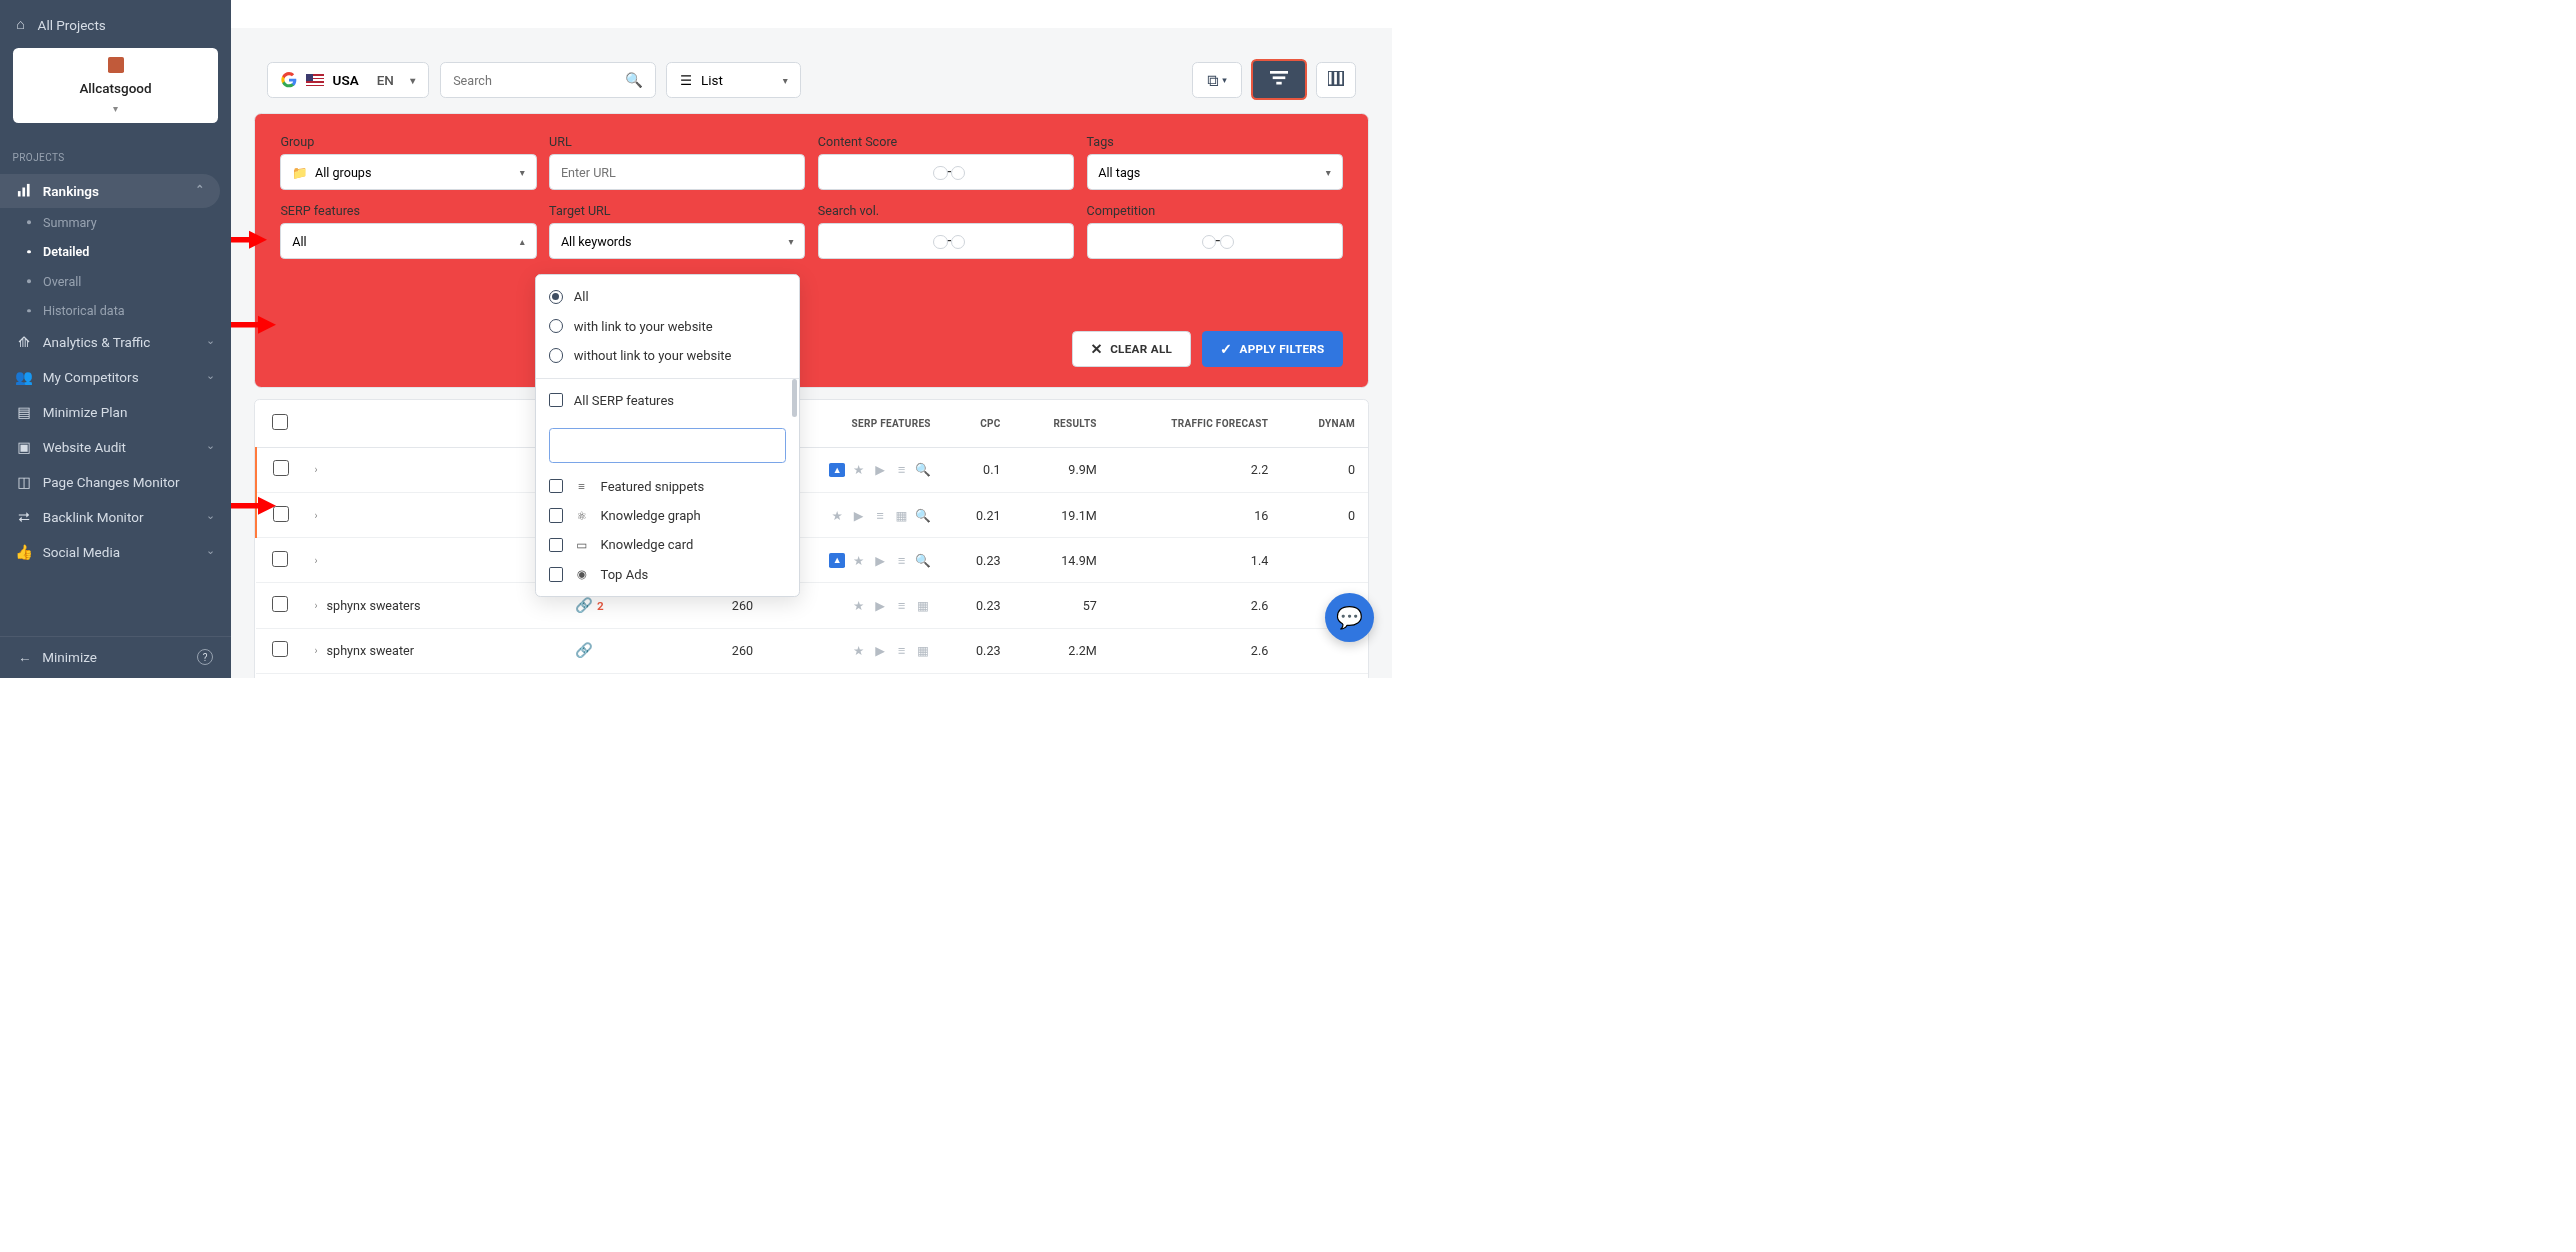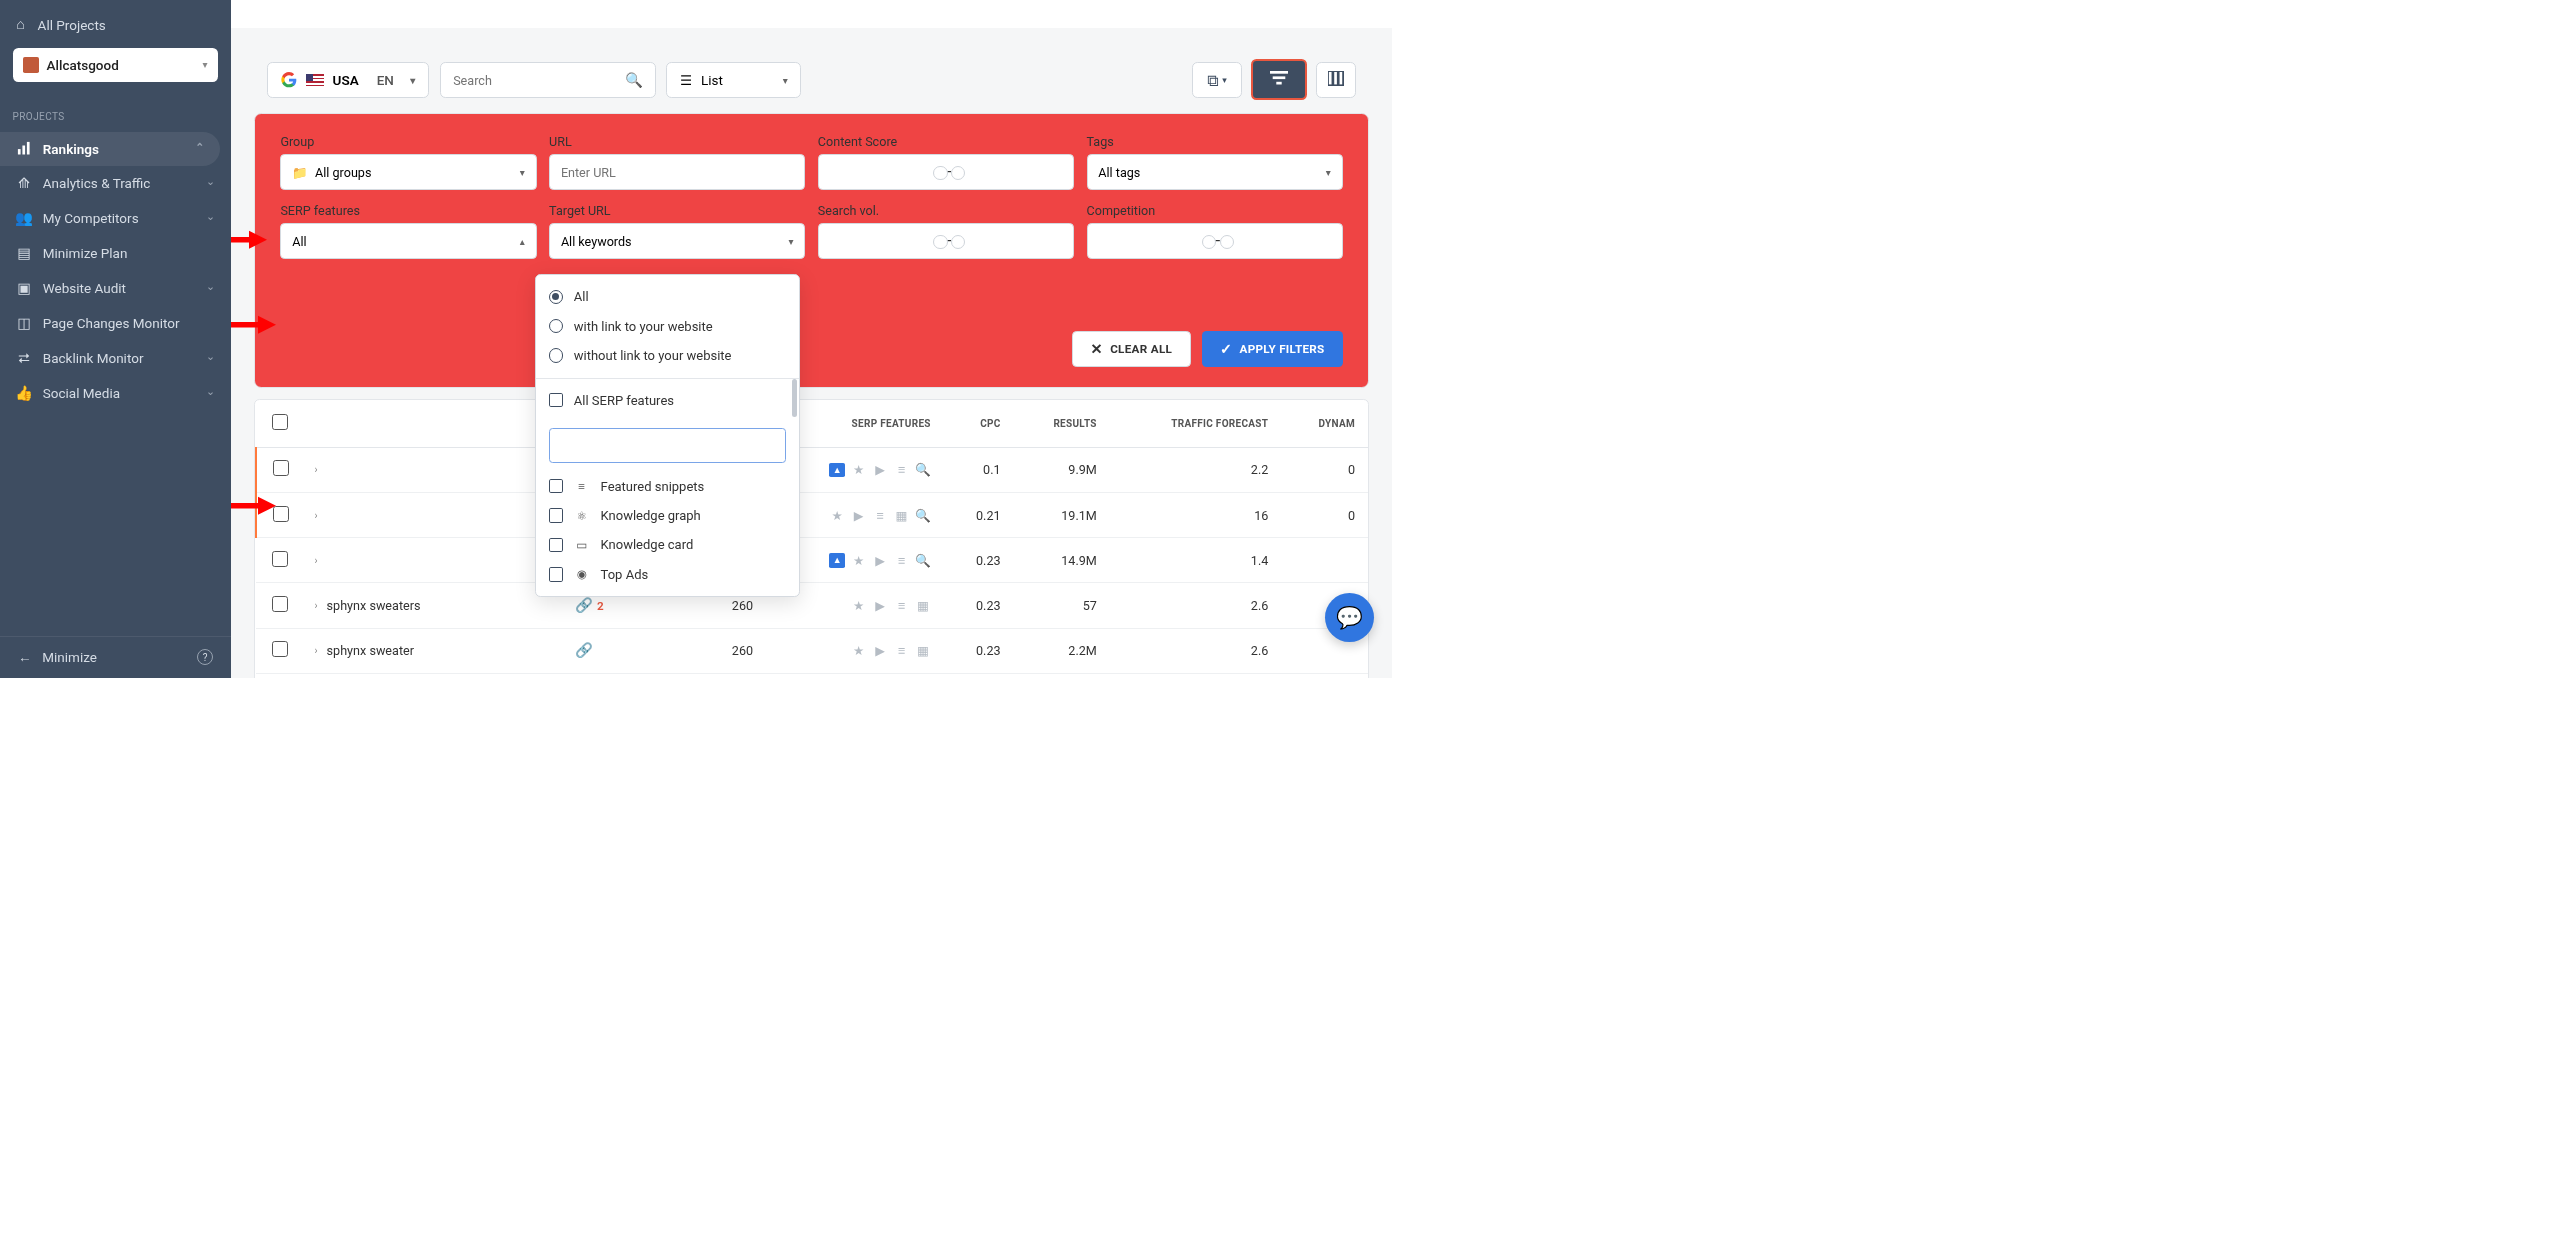--- a/index.html
+++ b/index.html
@@ -3,21 +3,21 @@
 <meta charset="utf-8">
 <style>
 * { margin:0; padding:0; box-sizing:border-box; font-family:-apple-system,BlinkMacSystemFont,"Segoe UI",Roboto,sans-serif; }
 body { background:#fff; overflow:hidden; }
 .app { display:flex; height:678px; width:1392px; }
 
 
 .sidebar { width:231px; background:#3e4d61; color:#d5dce5; display:flex; flex-direction:column; position:relative; }
 .sidebar-top { padding:9px 12.6px; }
 .all-projects { display:flex; align-items:center; gap:9px; padding:7.2px 0; cursor:pointer; font-size:13.5px; }
-.project-select { background:#fff; color:#222; border-radius:5.4px; padding:9px 10.8px; display:flex; align-items:center; gap:7.2px; margin-top:7.2px; cursor:pointer; }
+.project-select { background:#fff; color:#222; border-radius:5.4px; padding:9px 10.8px; display:flex; align-items:center; gap:7.2px; margin-top:7.2px; cursor:pointer;flex-direction:column; }
 .project-select .proj-icon { width:16px; height:16px; background:#c15a3a; border-radius:1.8px; }
 .project-select .proj-name { flex:1; font-weight:500; font-size:13.5px; }
 .sidebar-header { font-size:10px; letter-spacing:0.4px; color:#97a2b0; padding:20px 12.6px 10.8px; }
 .nav-item { display:flex; align-items:flex-start; gap:10.8px; padding:9px 16px; font-size:13.5px; cursor:pointer; color:#d5dce5; }
 .nav-item.active { background:rgba(255,255,255,.08); border-radius:0 20px 20px 0; margin-right:10.8px; font-weight:600; color:#fff; }
 .nav-item .chev { margin-left:auto; font-size:10.8px; color:#97a2b0; }
 .sub-items { padding-left:43px; }
 .sub-item { padding:7.2px 0; font-size:12.6px; color:#97a2b0; cursor:pointer; position:relative; }
 .sub-item::before { content:''; position:absolute; left:-16px; top:50%; width:3.6px; height:3.6px; background:#97a2b0; border-radius:50%; transform:translateY(-50%); }
 .sub-item.active { color:#fff; font-weight:600; }
@@ -124,20 +124,26 @@
       <span class="nav-icon">
         <svg width="14.4" height="14.4" viewBox="0 0 16 16">
             <rect x="1" y="9" width="3" height="6" fill="#fff"></rect>
             <rect x="6" y="5" width="3" height="10" fill="#fff"></rect>
             <rect x="11" y="1" width="3" height="14" fill="#fff"></rect>
           </svg>
       </span>
       <span>Rankings</span>
       <span class="chev">⌃</span>
     </div>
+    <div class="sub-items">
+      <div class="sub-item">Summary</div>
+      <div class="sub-item active">Detailed</div>
+      <div class="sub-item">Overall</div>
+      <div class="sub-item">Historical data</div>
+    </div>
 
     <div class="nav-item">
       <span class="nav-icon">⟰</span>
       <span>Analytics &amp; Traffic</span>
       <span class="chev">⌄</span>
     </div>
     <div class="nav-item">
       <span class="nav-icon">👥</span>
       <span>My Competitors</span>
       <span class="chev">⌄</span>

